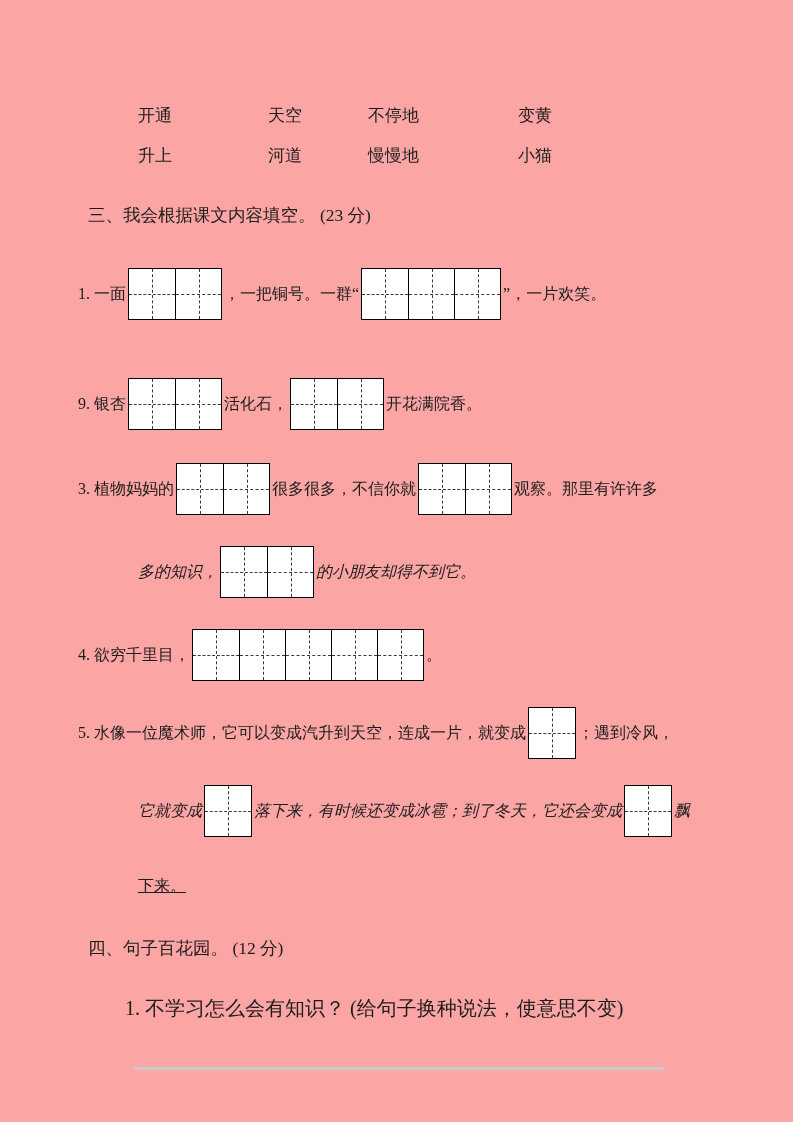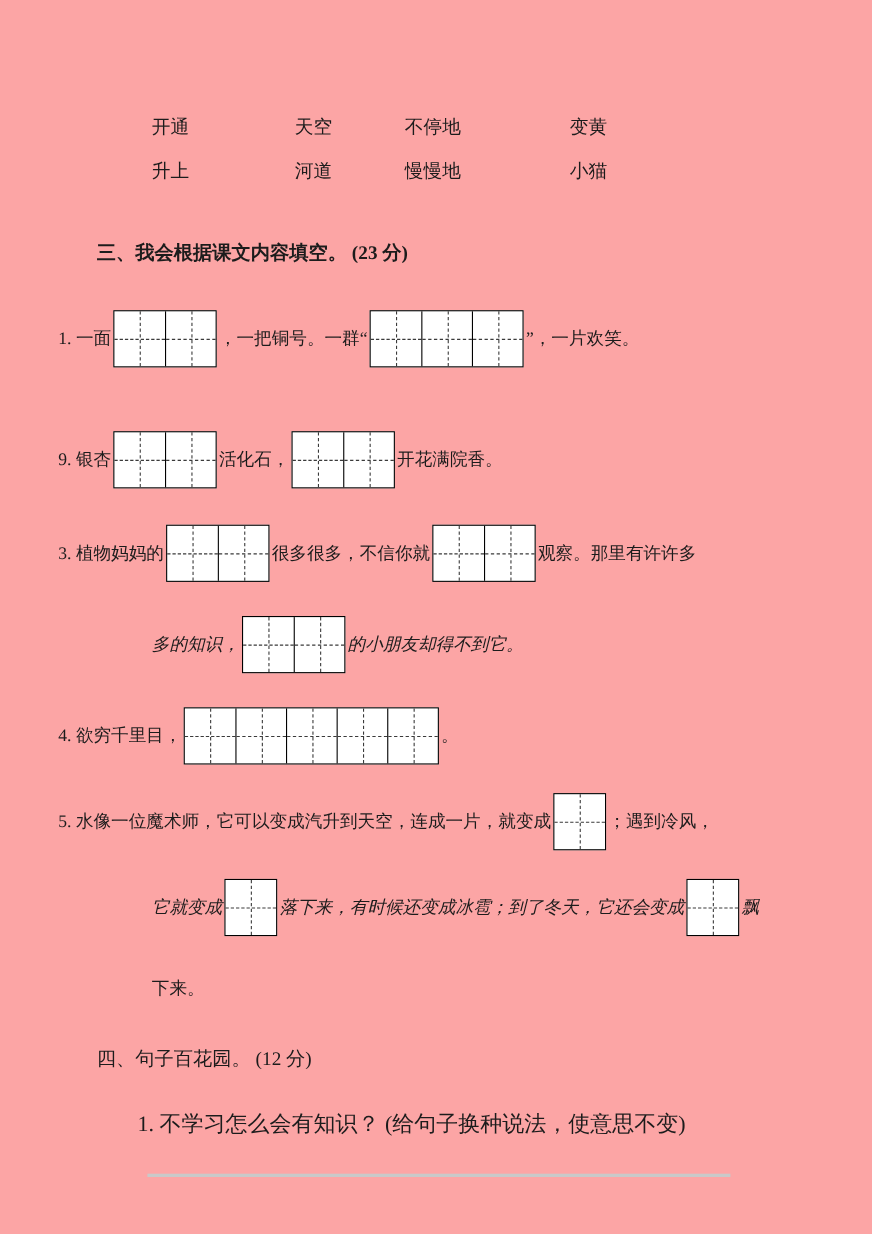--- a/index.html
+++ b/index.html
@@ -20,38 +20,39 @@
     height:20px; line-height:20px;
     font-size:17px;
   }
   .word-row.second { margin-top:20px; }
   .sec-heading {
     margin-left:88px;
     height:22px; line-height:22px;
     font-size:17.5px;
     white-space:pre;
   }
-  .sec-heading.h3 { margin-top:52px;font-weight:bold; }
+  .sec-heading.h3 { margin-top:38px; }
   .sec-heading.h4 { margin-top:40px; }
   .q-line {
     display:flex; align-items:center;
     height:56px;
     font-size:16px;
-    margin-left:53px;
+    margin-left:78px;
   }
   .q-line.cont { margin-left:138px;font-style:italic; }
   .q-line.mt40 { margin-top:40px; }
   .q-line.mt54 { margin-top:54px; }
   .q-line.mt29 { margin-top:29px; }
   .q-line.mt27 { margin-top:27px; }
   .q-line.mt22 { margin-top:22px; }
   .text-line {
     margin-left:138px; margin-top:36px;
     height:22px; line-height:22px;
     font-size:16px;
+    text-decoration:underline;
   }
   .s4-line {
     margin-left:125px; margin-top:38px;
     height:22px; line-height:22px;
     font-size:20px;
     white-space:pre;
   }
   .run { white-space:pre; }
   .tzg {
     display:inline-flex;

